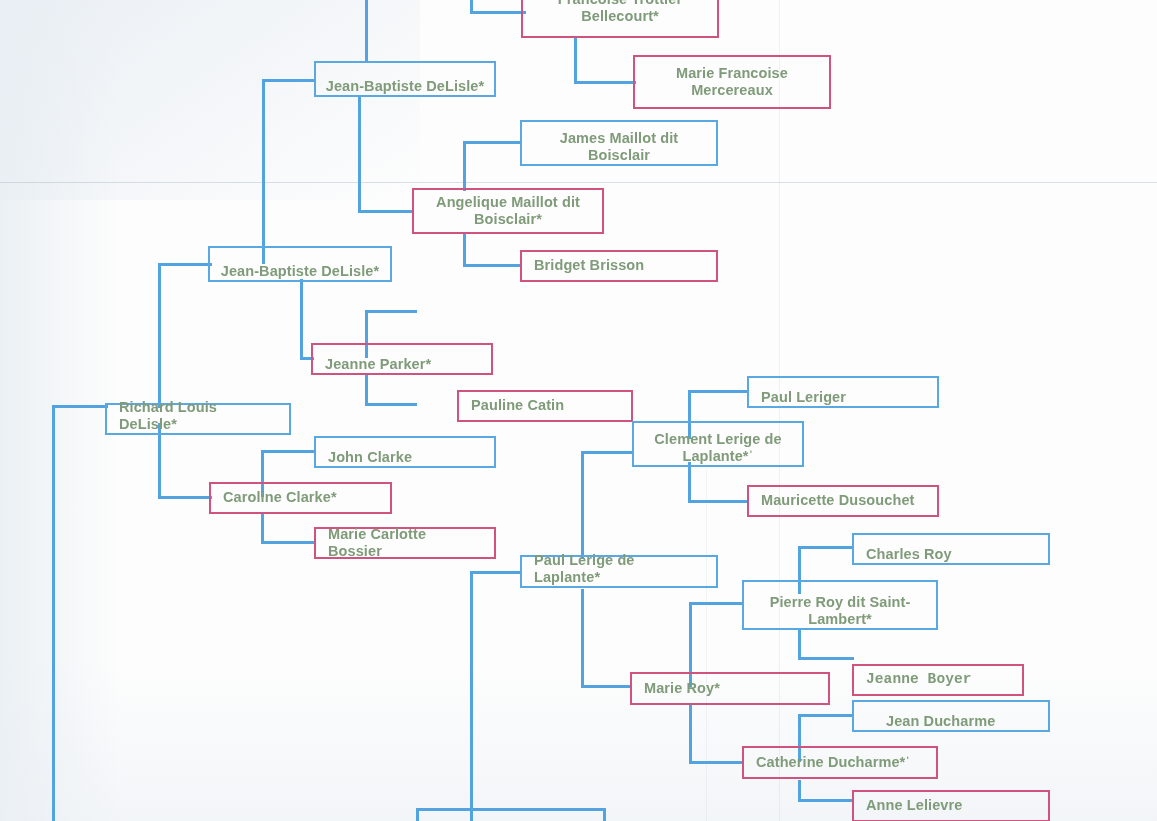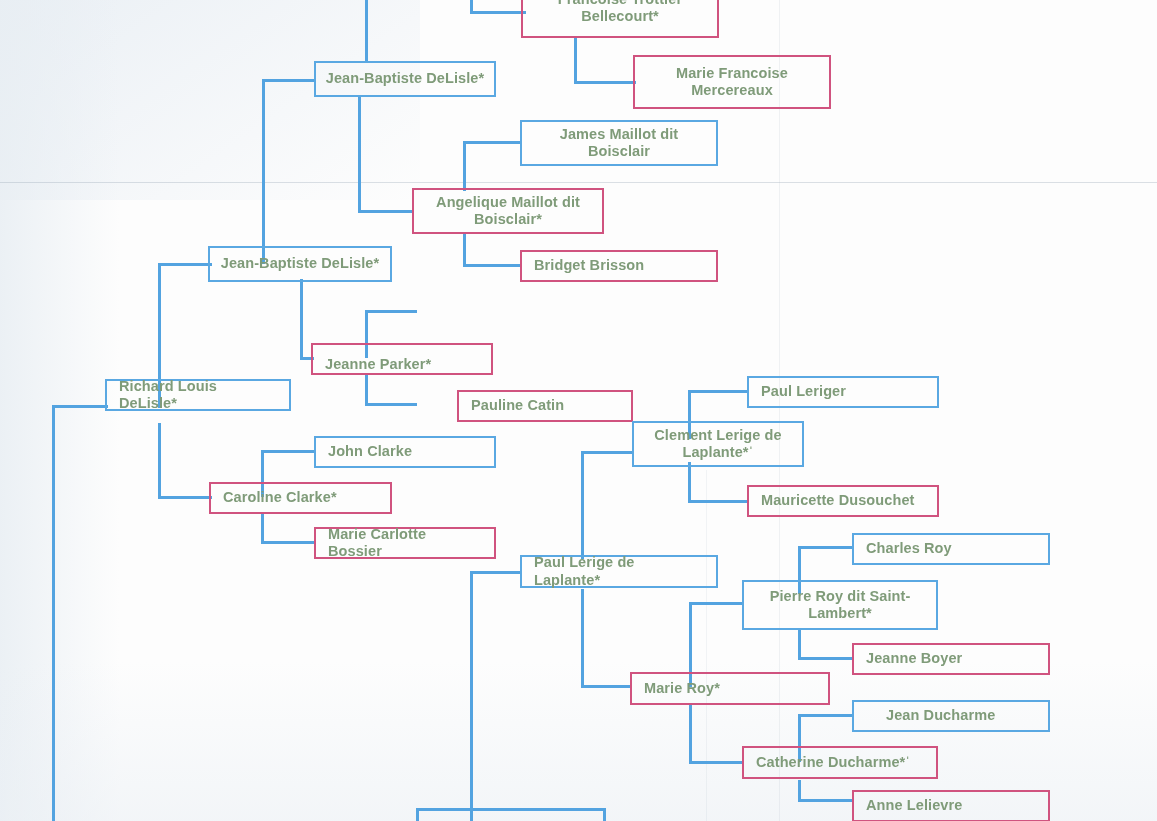--- a/index.html
+++ b/index.html
@@ -67,20 +67,21 @@
     line-height: 1.18;
     color: #7f9b79;
   }
   .node .label {
     display: block;
     width: 100%;
     padding: 0 12px;
   }
   .node.male {
     border: 2.5px solid #5aa8e2;
+    align-items: flex-end;
   }
   .node.female {
     border: 2.5px solid #d0537f;
   }
   .node.center .label {
     text-align: center;
     padding: 0 8px;
   }
   .node.left .label {
     text-align: left;
@@ -209,21 +210,21 @@
 
 
   <div class="node female left" style="left:311px; top:343px; width:182px; height:32px;align-items:flex-end;">
     <span class="label">Jeanne Parker*</span>
   </div>
 
   <div class="node female left" style="left:425px; top:390px; width:176px; height:32px;margin-left:32px;">
     <span class="label">Pauline Catin</span>
   </div>
 
-  <div class="node male left" style="left:105px; top:379px; width:186px; height:32px;">
+  <div class="node male left" style="left:105px; top:403px; width:186px; height:32px;">
     <span class="label">Richard Louis DeLisle*</span>
   </div>
 
   <div class="node male left" style="left:314px; top:436px; width:182px; height:32px;">
     <span class="label">John Clarke</span>
   </div>
 
   <div class="node female left" style="left:209px; top:482px; width:183px; height:32px;">
     <span class="label">Caroline Clarke*</span>
   </div>
@@ -249,21 +250,21 @@
   </div>
 
   <div class="node male left" style="left:852px; top:533px; width:198px; height:32px;">
     <span class="label">Charles Roy</span>
   </div>
 
   <div class="node male center" style="left:742px; top:580px; width:196px; height:50px;">
     <span class="label">Pierre Roy dit Saint-Lambert*</span>
   </div>
 
-  <div class="node female left" style="left:852px; top:643px; width:198px; height:32px;">
+  <div class="node female left" style="left:852px; top:664px; width:172px; height:32px;font-family:Liberation Mono, monospace;">
     <span class="label">Jeanne Boyer</span>
   </div>
 
   <div class="node female left" style="left:630px; top:672px; width:200px; height:33px;">
     <span class="label">Marie Roy*</span>
   </div>
 
   <div class="node male left" style="left:852px; top:700px; width:198px; height:32px;padding-left:20px;">
     <span class="label">Jean Ducharme</span>
   </div>

